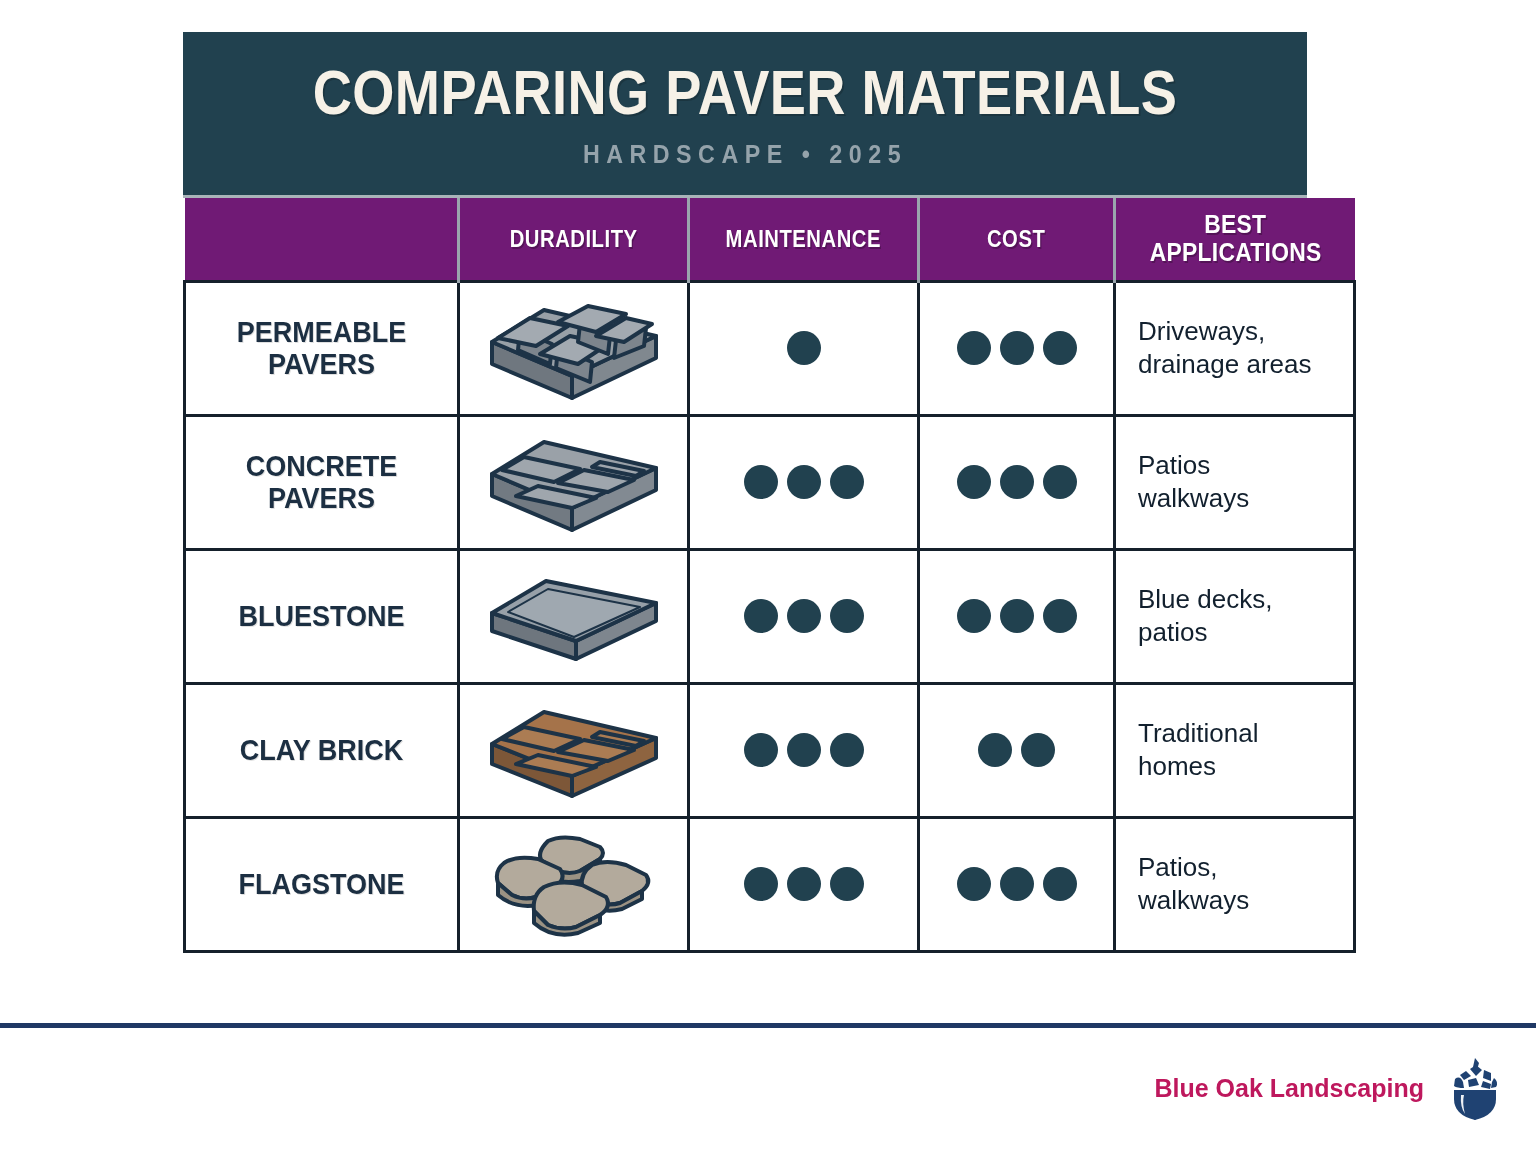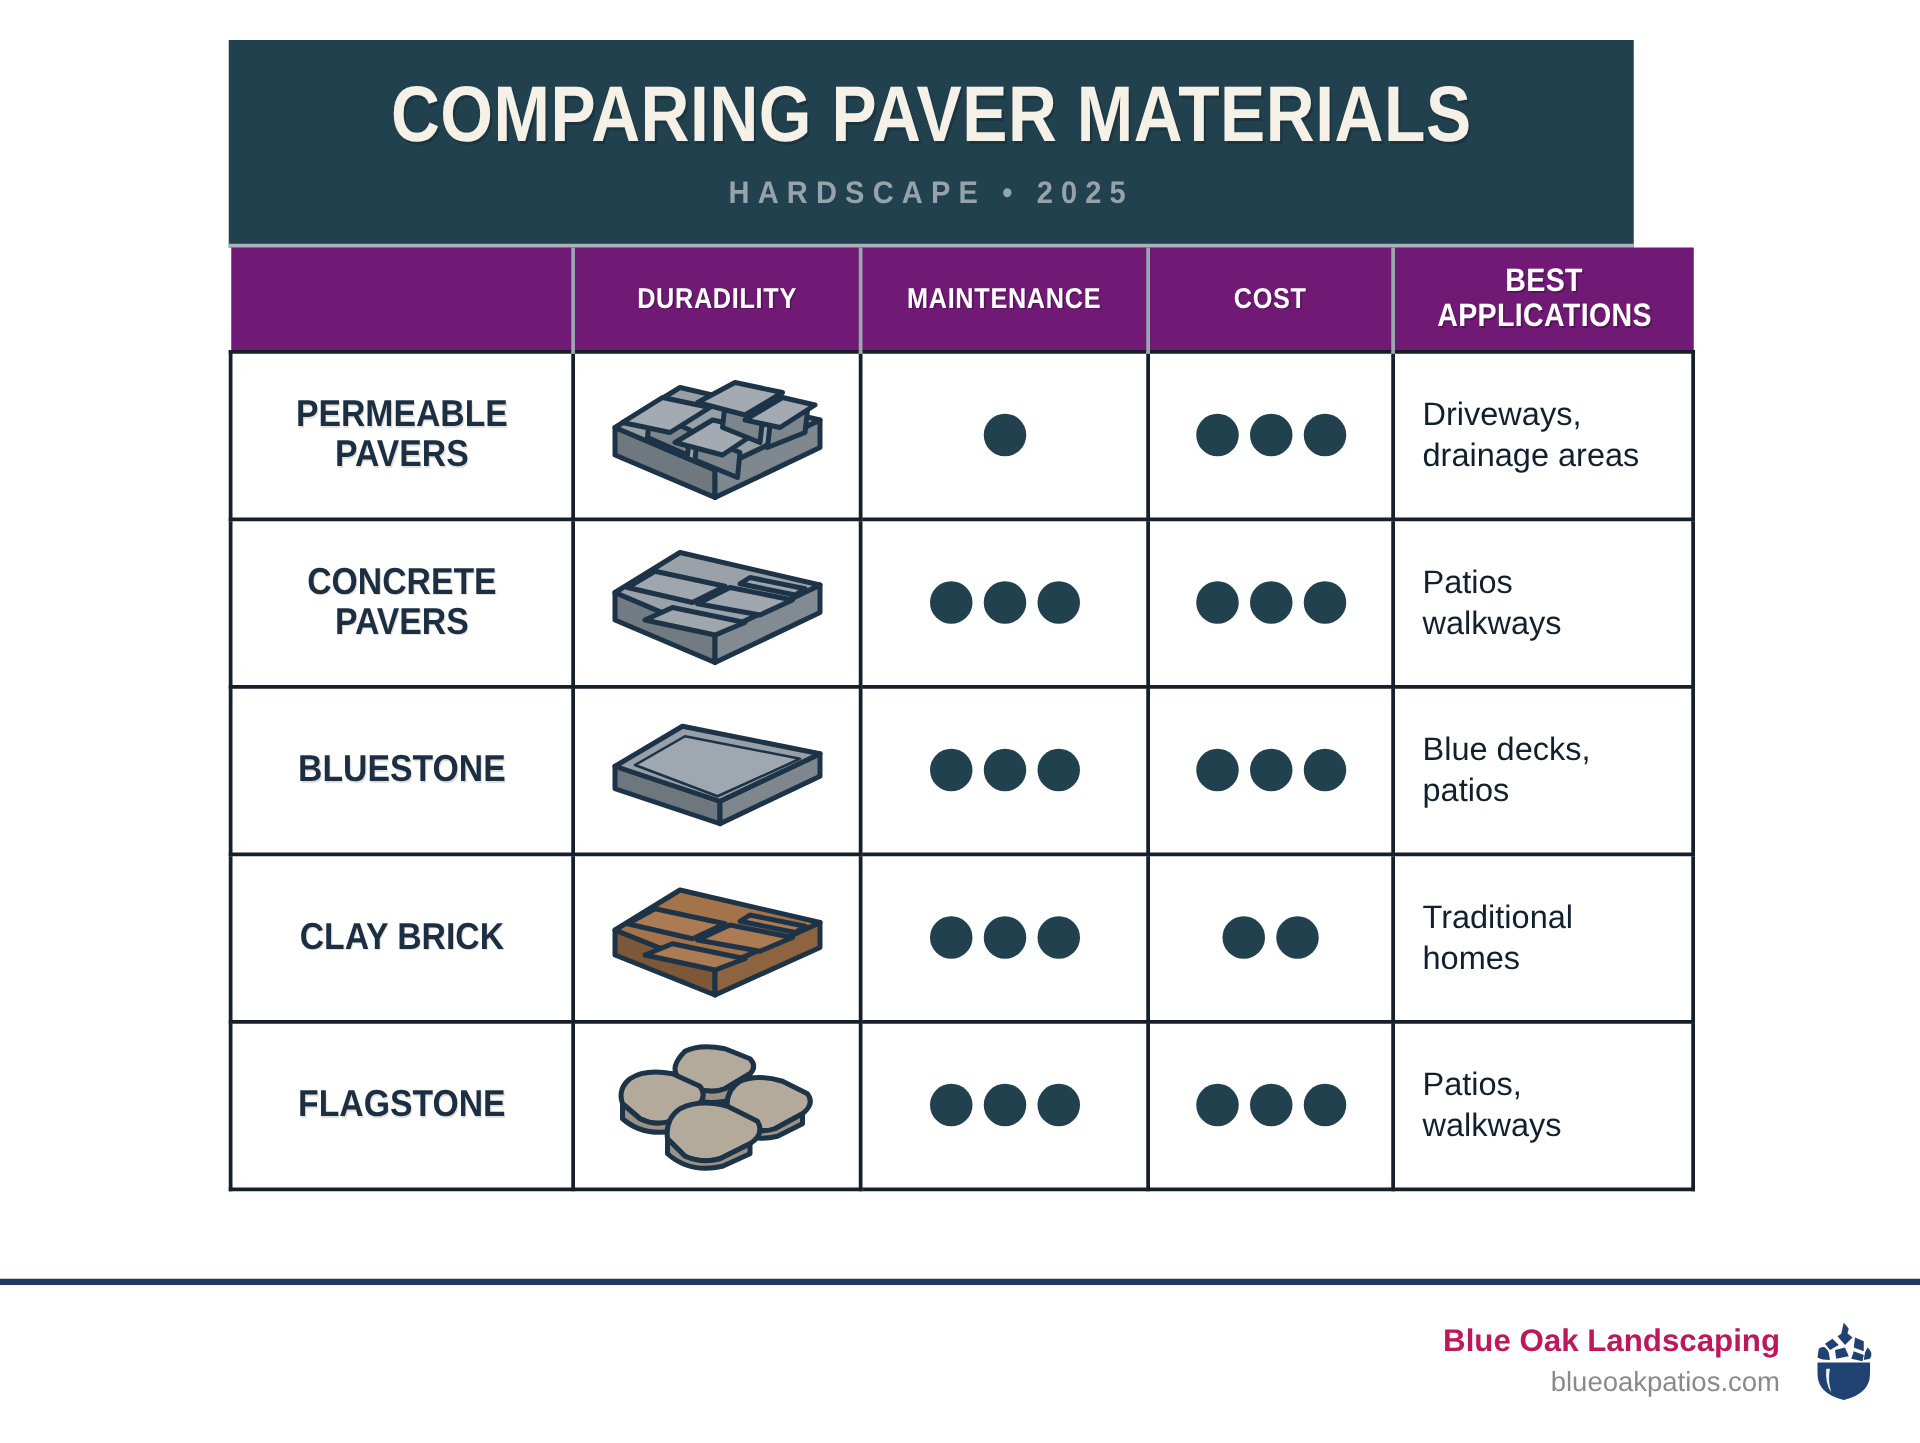--- a/index.html
+++ b/index.html
@@ -415,21 +415,20 @@
 
     </tbody>
   </table>
 </div>
 
 <div class="footer-rule"></div>
 
 <div class="footer">
   <div class="footer-text">
     <div class="brand">Blue Oak Landscaping</div>
-    <div class="site">blueoakpatios.com</div>
   </div>
   <svg width="58" height="68" viewBox="0 0 58 68">
     <g fill="#1f4272">
       <path d="M29 3 L33 8 L31 15 L27 12 Z"></path>
       <path d="M24 14 L30 10 L36 15 L30 21 Z"></path>
       <path d="M38 15 L45 18 L45 26 L37 23 Z"></path>
       <path d="M20 16 L25 21 L18 25 L14 20 Z"></path>
       <path d="M9 24 Q14 20 17 27 L18 33 Q11 33 8 31 Z"></path>
       <path d="M22 25 L30 23 L33 30 L23 32 Z"></path>
       <path d="M37 26 L45 29 L44 34 L35 32 Z"></path>

